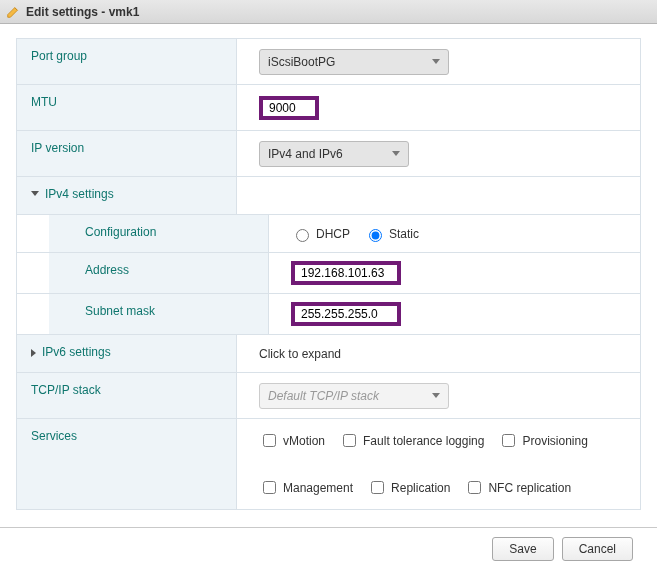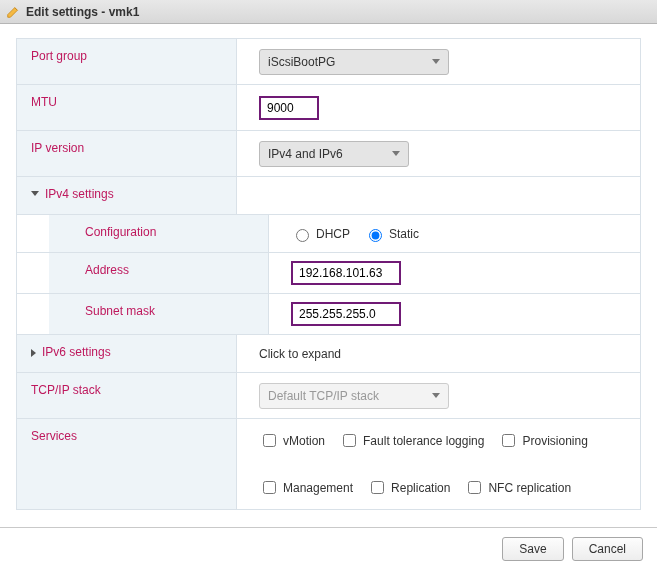--- a/index.html
+++ b/index.html
@@ -37,21 +37,21 @@
   .row {
     display: flex;
     border-bottom: 1px solid #d9e1e8;
     min-height: 38px;
   }
   .row-tall { min-height: 46px; }
   .label-cell {
     width: 220px;
     background: #eef4f8;
     padding: 10px 10px 10px 14px;
-    color: #be185d;
+    color: #0f766e;
     border-right: 1px solid #d9e1e8;
     display: flex;
     align-items: flex-start;
   }
   .label-cell.sub { padding-left: 36px; margin-left: 32px; }
   .label-cell .expander {
     display:inline-block; width:0; height:0; margin-right:6px; margin-top:4px;
   }
   .expander.down { border-left:4px solid transparent; border-right:4px solid transparent; border-top:5px solid #555; }
   .expander.right { border-top:4px solid transparent; border-bottom:4px solid transparent; border-left:5px solid #555; }
@@ -63,37 +63,37 @@
     flex-wrap: wrap;
     gap: 6px 14px;
   }
   .select {
     display:inline-flex; align-items:center; justify-content:space-between;
     border:1px solid #bbb; border-radius:3px; background:#e5e5e5;
     height:26px; padding:0 8px;
   }
   .select.wide { width:190px; }
   .select.mid  { width:150px;gap:42px; }
-  .select.disabled { color:#999; border-color:#ccc; background:#f3f3f3; }
+  .select.disabled { color:#999; border-color:#ccc; background:#f3f3f3;font-style:italic; }
   .select .chev { width:0;height:0;border-left:4px solid transparent;border-right:4px solid transparent;border-top:5px solid #777; }
   input.text {
-    border:2px solid #701a75; height:24px; padding:2px 6px; font-size:12px;
+    border:4px solid #701a75; height:24px; padding:2px 6px; font-size:12px;
   }
   input.text.sm { width:60px; }
   input.text.md { width:110px; }
   .radio-wrap { display:inline-flex; align-items:center; gap:4px; }
   .check-wrap { display:inline-flex; align-items:center; gap:4px; }
   .click-expand { color:#333; }
   .footer {
     position:absolute; left:0; right:0; bottom:0;
     border-top:1px solid #c9c9c9;
     background:#fff;
     height:42px;
     display:flex; align-items:center; justify-content:flex-end;
-    padding:0 14px; gap:8px;
+    padding:0 24px; gap:8px;
   }
   .btn {
     border:1px solid #a7a7a7; border-radius:3px;
     background:linear-gradient(#fdfdfd,#ededed);
     height:24px; padding:0 16px; font-size:12px; color:#333;
     cursor:pointer;
   }
   .services-cell { padding-top:12px; padding-bottom:12px; row-gap:14px; }
 </style>
 </head>

